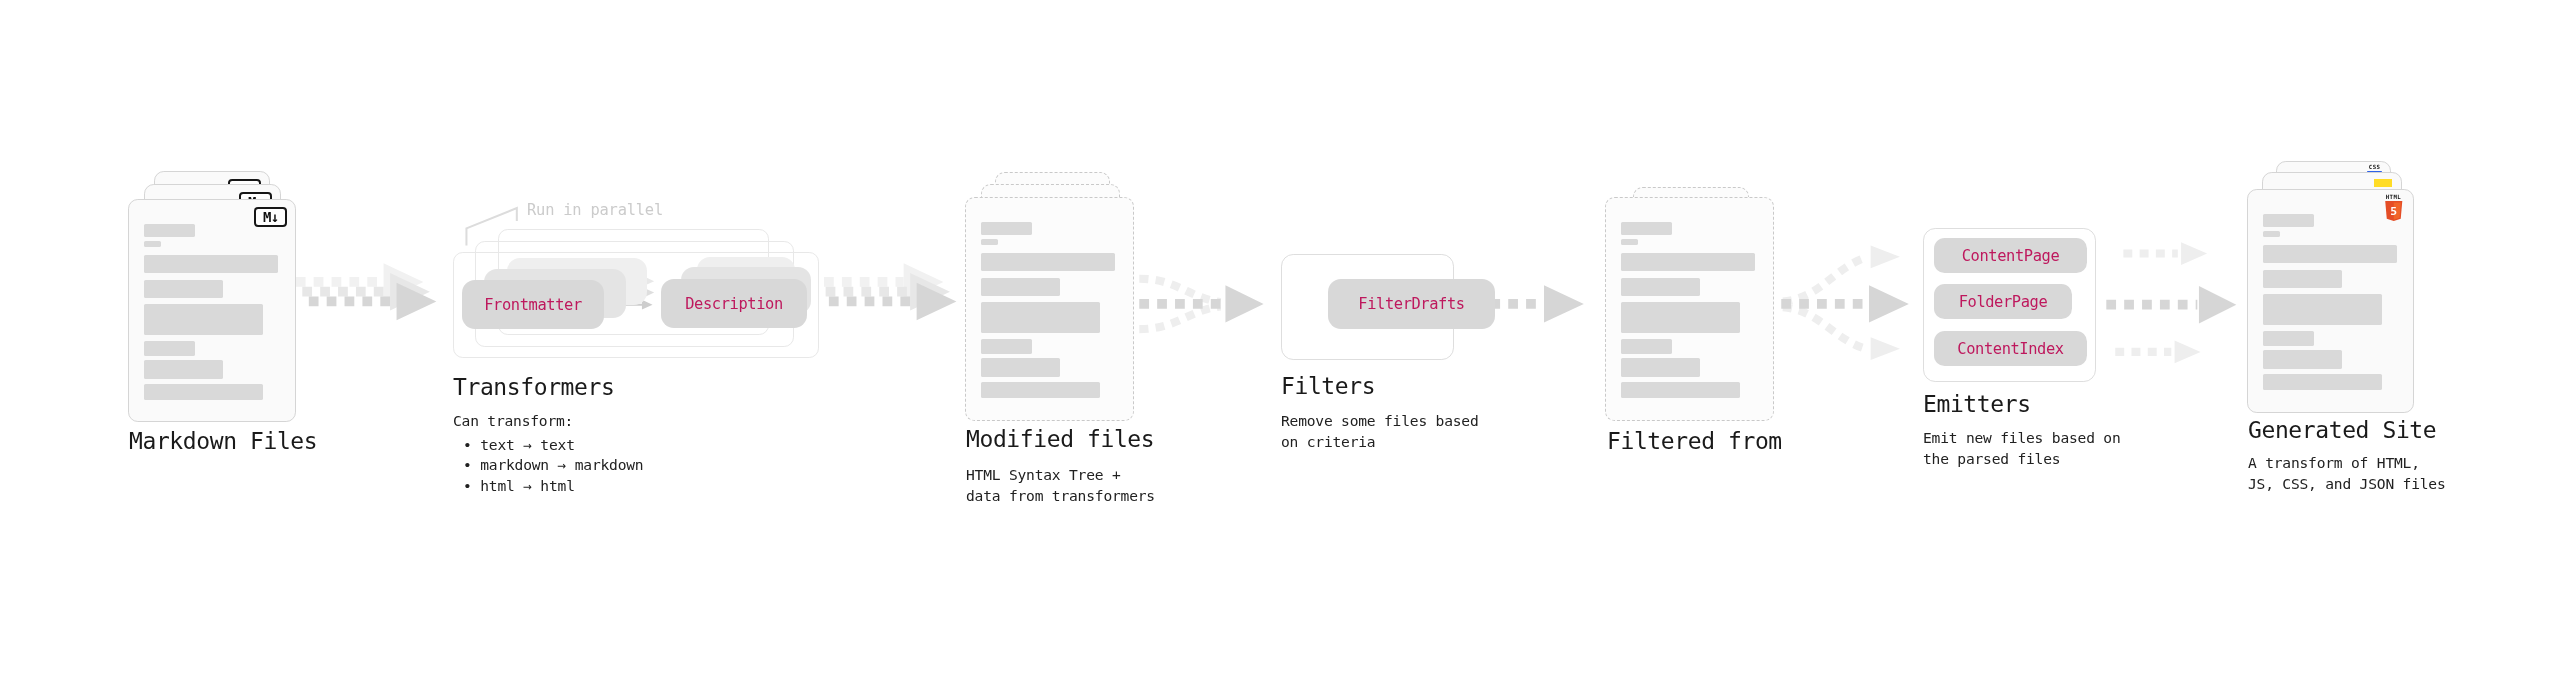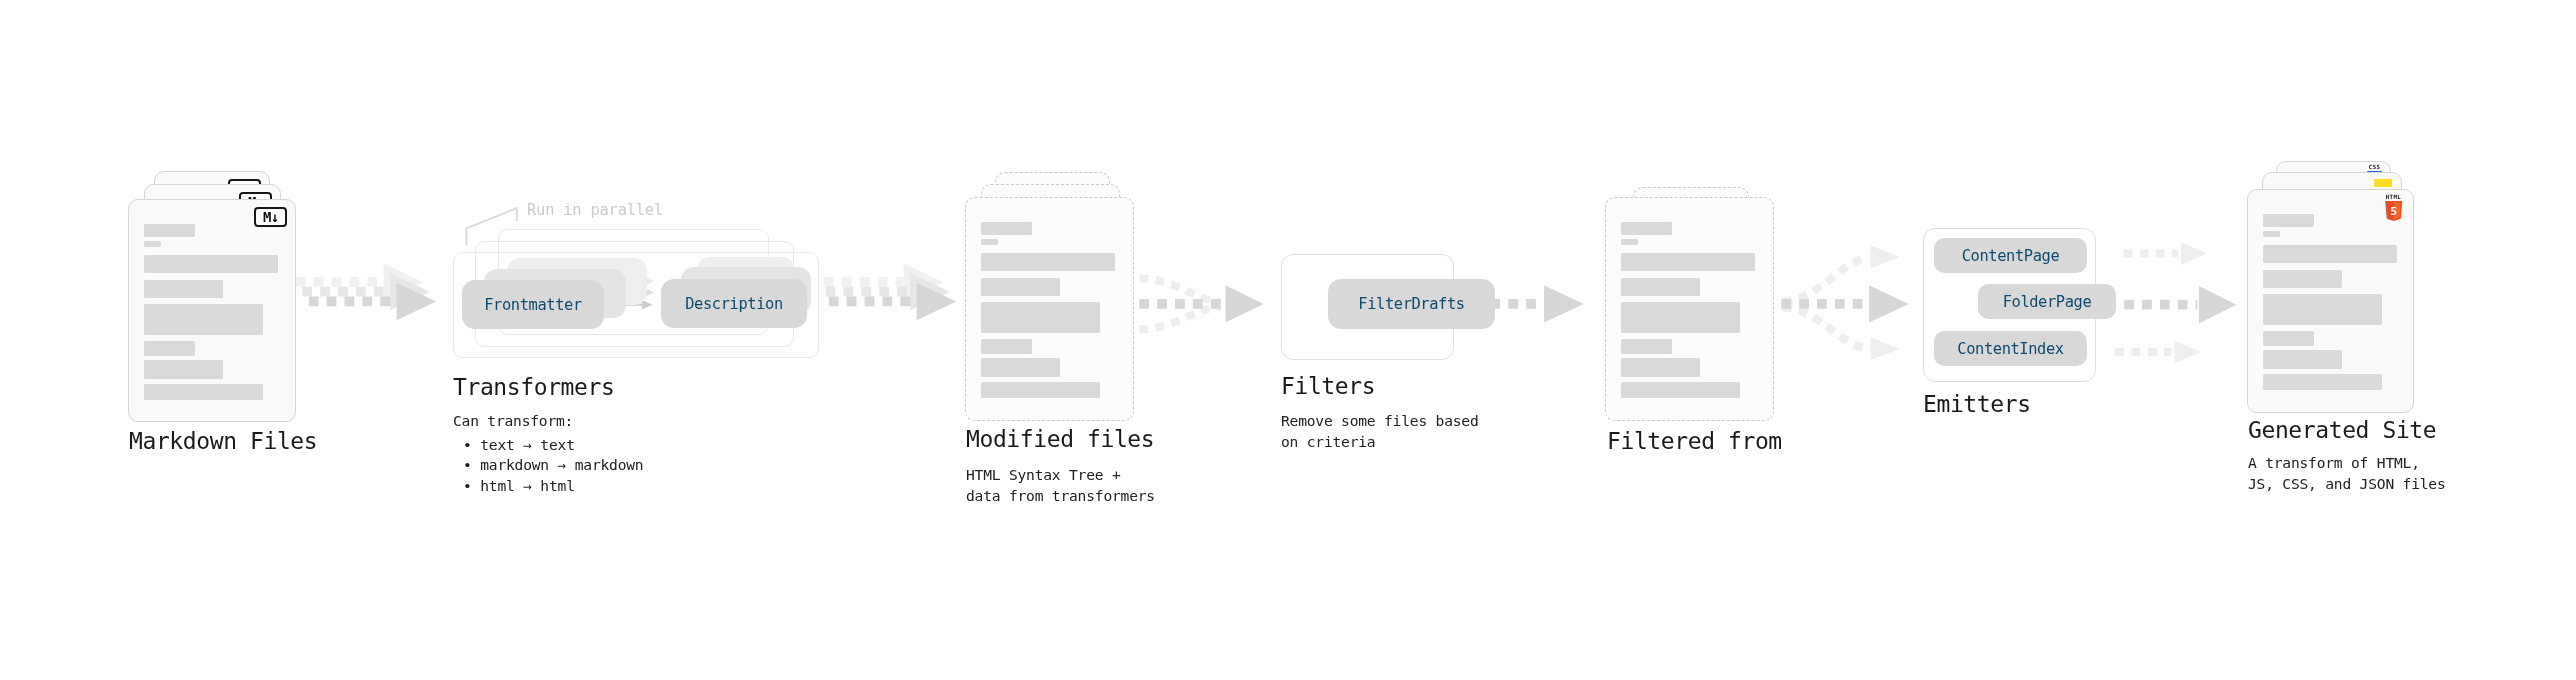--- a/index.html
+++ b/index.html
@@ -26,21 +26,21 @@
   .css-badge .t{font-size:5.7px;font-weight:800;color:#111;letter-spacing:0.4px;line-height:4.9px;}
   .css-badge .u{height:2.4px;background:#2e62e8;border-radius:0.8px;margin-top:0.8px;}
   .js-badge{position:absolute;top:5.7px;right:9px;width:18px;height:8.1px;background:#ffdc26;}
   .html5-badge{position:absolute;top:4.1px;right:9.8px;width:19.5px;text-align:center;}
   .html5-badge .t{font-size:5.7px;font-weight:800;color:#111;letter-spacing:0.4px;line-height:6.5px;}
 
   
   .cbox{position:absolute;border:1.6px solid #e8e8e8;border-radius:9.8px;background:transparent;box-sizing:border-box;}
   .cbox.filled{background:#ffffff;border-color:#dedede;border-radius:12.2px;}
   .pill{
-    position:absolute;background:#d8d8d8;border-radius:13px;color:#0c4a6e;
+    position:absolute;background:#d8d8d8;border-radius:13px;color:#be185d;
     display:flex;align-items:center;justify-content:center;font-size:15.4px;letter-spacing:-0.4px;white-space:nowrap;
   }
   .pill.ghost1{background:#e4e4e4;}
   .pill.ghost2{background:#efefef;}
   .pill.small{border-radius:10.6px;font-size:15.4px;}
 
   
   .h{position:absolute;font-size:23px;font-weight:500;color:#1a1a1a;letter-spacing:-0.4px;white-space:nowrap;line-height:1.1;}
   .sub{position:absolute;font-size:14.6px;color:#212121;letter-spacing:-0.2px;line-height:21px;white-space:nowrap;}
   .bullets{position:absolute;font-size:14.6px;color:#212121;letter-spacing:-0.2px;line-height:20.3px;white-space:nowrap;}
@@ -214,27 +214,31 @@
         <div class="bar" style="top: 184px; width: 119px; height: 16.3px;"></div>
       </div>
     <div class="h" style="left:1607px;top:429px;">Filtered from</div>
   </div>
 
   <div class="stage">
     <div class="cbox filled" style="left:1923px;top:228px;width:173px;height:154px;"></div>
     <div class="pill small" style="left:1934px;top:238px;width:153px;height:35px;">
         <span>ContentPage</span>
       </div>
-    <div class="pill small" style="left:1934px;top:284px;width:138px;height:35px;margin-left:44px;">
+    <div class="pill small" style="left:1934px;top:284px;width:138px;height:35px;">
         <span>FolderPage</span>
       </div>
     <div class="pill small" style="left:1934px;top:331px;width:153px;height:35px;">
         <span>ContentIndex</span>
       </div>
     <div class="h" style="left:1923px;top:392px;">Emitters</div>
+    <div class="sub" style="left:1923px;top:427px;">
+      <div>Emit new files based on</div>
+      <div>the parsed files</div>
+    </div>
   </div>
 
   <div class="stage">
     <div class="doc" style="left:2276px;top:161px;width:113px;height:98px;">
       <div class="css-badge">
         <div class="t">CSS</div>
         <div class="u"></div>
       </div>
     </div>
     <div class="doc" style="left:2262px;top:172px;width:138px;height:98px;">

